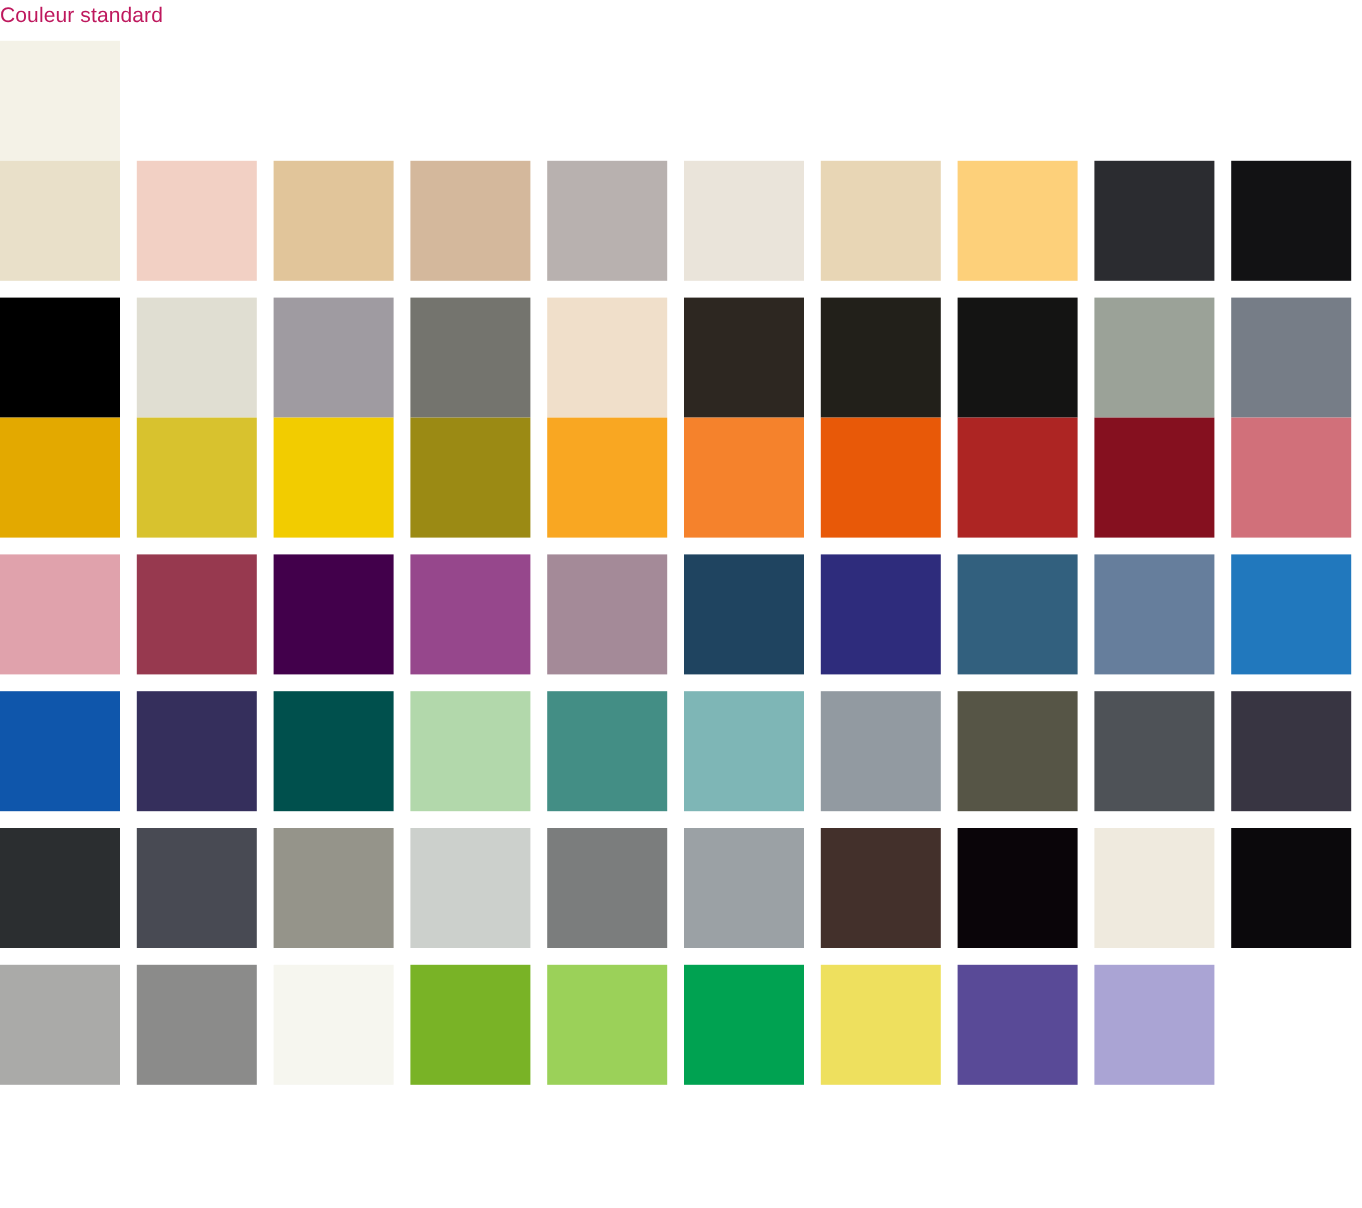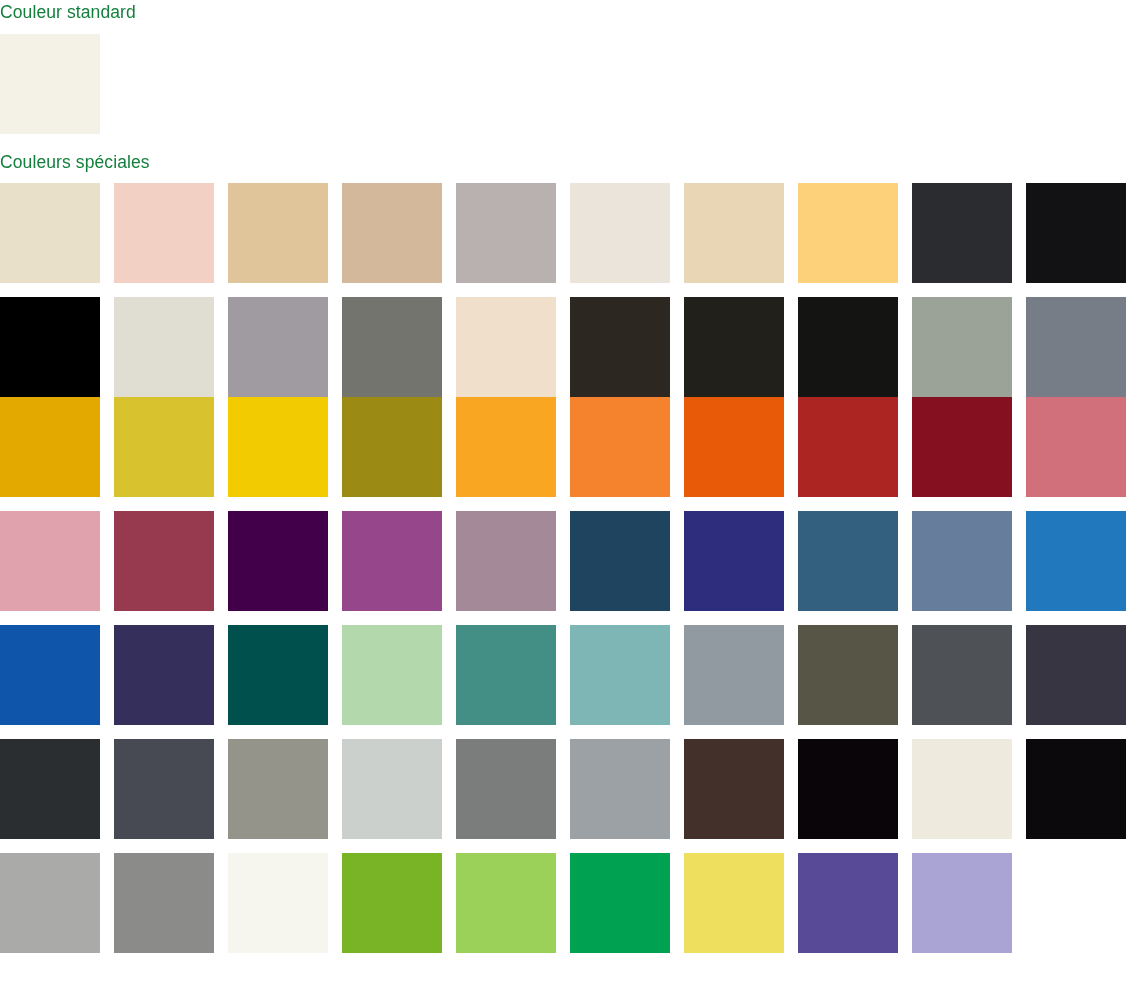--- a/index.html
+++ b/index.html
@@ -23,21 +23,21 @@
   }
 
   .section {
     position: relative;
   }
 
   .section-heading {
     font-size: 17.5px;
     font-weight: 400;
     line-height: 1;
-    color: #15803d;
+    color: #be185d;
     letter-spacing: 0.1px;
     white-space: nowrap;
   }
 
   
   .section-heading--standard { padding-top: 4px; padding-bottom: 12px; }
   .section-heading--special  { padding-top: 20px; padding-bottom: 12px; }
   .section-heading--ral      { padding-top: 20px; padding-bottom: 12px; }
 
   .swatch-grid {
@@ -71,21 +71,20 @@
 <div id="palette-root">
 
   <section class="section">
     <h2 class="section-heading section-heading--standard">Couleur standard</h2>
     <div class="swatch-grid swatch-grid--single">
         <div class="swatch" title="#f4f2e7" style="background: rgb(244, 242, 231);"></div>
       </div>
   </section>
 
   <section class="section">
-    <h2 class="section-heading section-heading--special">Couleurs spéciales</h2>
     <div class="swatch-grid">
         <div class="swatch" title="#e9e0c9" style="background: rgb(233, 224, 201);"></div>
         <div class="swatch" title="#f2d0c4" style="background: rgb(242, 208, 196);"></div>
         <div class="swatch" title="#e1c59a" style="background: rgb(225, 197, 154);"></div>
         <div class="swatch" title="#d4b89c" style="background: rgb(212, 184, 156);"></div>
         <div class="swatch" title="#b8b1af" style="background: rgb(184, 177, 175);"></div>
         <div class="swatch" title="#eae4da" style="background: rgb(234, 228, 218);"></div>
         <div class="swatch" title="#e8d6b5" style="background: rgb(232, 214, 181);"></div>
         <div class="swatch" title="#fdd07a" style="background: rgb(253, 208, 122);"></div>
         <div class="swatch" title="#2b2c30" style="background: rgb(43, 44, 48);"></div>

